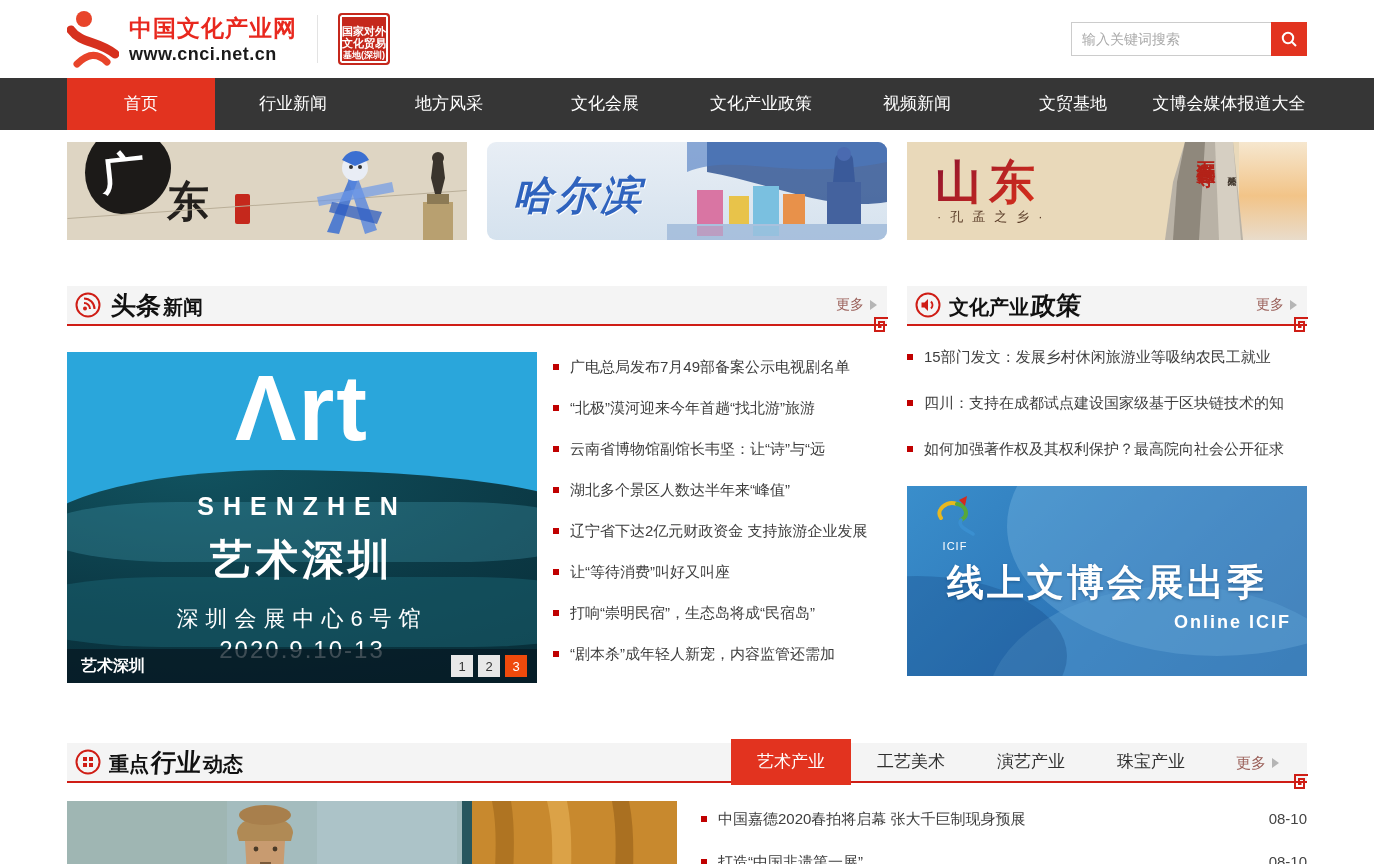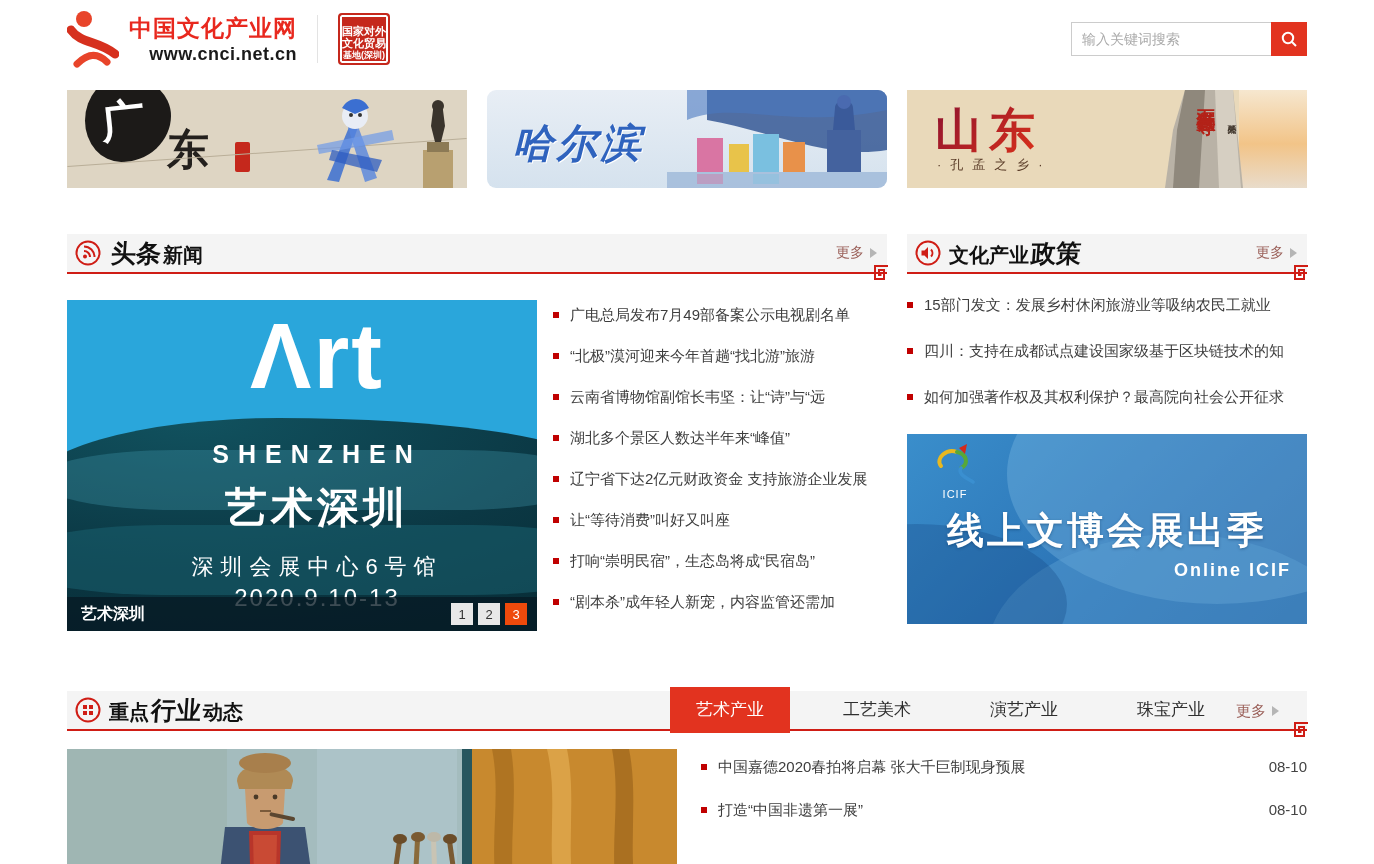--- a/index.html
+++ b/index.html
@@ -3,21 +3,21 @@
 <meta charset="utf-8">
 <style>
   * { margin:0; padding:0; box-sizing:border-box; }
   html,body { width:1374px; height:864px; overflow:hidden; background:#fff;
               font-family:"Liberation Sans", sans-serif; }
   .shell { width:1374px; height:864px; position:relative; background:#fff; }
   .inner { width:1240px; margin:0 auto; }
 
   
   .header { height:78px; display:flex; align-items:center; }
-  .logo-wrap { display:flex; align-items:center; gap:10px;text-align:right; }
+  .logo-wrap { display:flex; align-items:center; gap:10px; }
   .logo-mark { width:52px; height:58px; flex:0 0 auto; }
   .logo-text .cn { color:#e8281e; font-size:23px; font-weight:bold; letter-spacing:1px; }
   .logo-text .en { color:#1a1a1a; font-size:18px; font-weight:bold; letter-spacing:.5px; }
   .head-divider { width:1px; height:48px; background:#e3e3e3; margin:0 20px; }
   .seal { width:52px; height:52px; background:#c5281c; border:2px solid #c5281c; border-radius:4px;
           box-shadow:inset 0 0 0 2px #fff; color:#fff; font-size:11px; font-weight:bold;
           display:flex; flex-direction:column; align-items:center; justify-content:center; line-height:12px;
           text-align:center; padding-top:10px; }
   .seal .micro { margin-top:3px; width:38px; height:5px; background:repeating-linear-gradient(90deg,#fff 0 2px,transparent 2px 4px); opacity:.85; }
   .base-block { margin-left:10px; }
@@ -69,21 +69,21 @@
   .sec-icon { width:26px; height:26px; margin-right:8px; flex:0 0 auto; }
   .sec-title { font-size:20px; color:#111; font-weight:bold; display:flex; align-items:baseline; }
   .sec-title .callig { font-family:"DejaVu Serif", serif; font-size:25px; font-weight:600; transform:skewX(-4deg); margin:0 2px; }
   .more { margin-left:auto; display:flex; align-items:center; gap:6px; cursor:pointer; }
   .more span { color:#9a5f58; font-size:14px; }
   .more .tri { width:0; height:0; border-left:7px solid #b5b5b5; border-top:5px solid transparent; border-bottom:5px solid transparent; }
   .ornament { position:absolute; right:-2px; bottom:-9px; }
 
   
   .headline-body { display:flex; margin-top:26px; }
-  .feature { width:470px; height:331px; position:relative; overflow:hidden; cursor:pointer; background:#2aa6db; flex:0 0 auto;padding-left:15px; }
+  .feature { width:470px; height:331px; position:relative; overflow:hidden; cursor:pointer; background:#2aa6db; flex:0 0 auto; }
   .feature .sea { position:absolute; left:-40px; top:118px; width:560px; height:260px;
                   background:radial-gradient(120% 100% at 30% 0%, #11525f 0%, #0b3844 55%, #072b35 100%);
                   border-radius:45% 55% 0 0/28% 18% 0 0; }
   .feature .wave1 { position:absolute; left:-30px; top:150px; width:560px; height:60px; background:rgba(64,150,168,.35); border-radius:50%/100%; }
   .feature .wave2 { position:absolute; left:-60px; top:225px; width:620px; height:70px; background:rgba(26,96,112,.55); border-radius:50%/100%; }
   .feature .ftxt { position:absolute; width:100%; text-align:center; color:#fff; }
   .f-art { top:10px; font-size:92px; font-weight:bold; line-height:1; letter-spacing:2px; }
   .f-shz { top:140px; font-size:25px; font-weight:bold; letter-spacing:9px; }
   .f-cn  { top:180px; font-size:42px; font-weight:bold; letter-spacing:4px; }
   .f-venue { top:252px; font-size:22px; letter-spacing:7px; }
@@ -111,21 +111,21 @@
   .icif .sw3 { position:absolute; left:-140px; bottom:-60px; width:300px; height:160px; background:rgba(20,70,130,.30); border-radius:50%; }
   .icif-logo { position:absolute; left:18px; top:10px; width:60px; height:58px; text-align:center; }
   .icif-logo .lbl { color:#fff; font-size:11px; letter-spacing:1px; }
   .icif-title { position:absolute; left:0; top:72px; width:100%; text-align:center; color:#fff; font-size:37px; font-weight:bold; letter-spacing:3px; text-shadow:0 1px 3px rgba(0,40,80,.4); }
   .icif-sub { position:absolute; right:16px; top:126px; color:#fff; font-size:18px; font-weight:bold; letter-spacing:2px; }
 
   
   .industry { margin-top:60px; }
   .ind-head { height:40px; background:#f4f4f4; border-bottom:2px solid #cf1d15; position:relative;
               display:flex; align-items:center; padding:0 10px 0 8px; }
-  .tabs { position:absolute; right:76px; top:-4px; height:46px; display:flex; align-items:flex-start;gap:27px; }
+  .tabs { position:absolute; right:96px; top:-4px; height:46px; display:flex; align-items:flex-start; }
   .tab { font-size:17px; color:#2e2e2e; line-height:46px; padding:0 26px; cursor:pointer; white-space:nowrap; }
   .tab.active { background:#e2331f; color:#fff; font-weight:normal; }
   .ind-more { position:absolute; right:28px; top:0; height:40px; display:flex; align-items:center; gap:6px; cursor:pointer; }
   .ind-more span { color:#9a5f58; font-size:15px; }
   .ind-more .tri { width:0; height:0; border-left:7px solid #b5b5b5; border-top:5px solid transparent; border-bottom:5px solid transparent; }
 
   .ind-body { display:flex; margin-top:18px; }
   .painting { width:610px; height:150px; position:relative; overflow:hidden; flex:0 0 auto; cursor:pointer; background:#a9bfc1; }
   .ind-list { flex:1; padding-left:24px; margin-top:-4px; }
   .ind-list li { list-style:none; position:relative; padding-left:17px; font-size:15px; color:#3d3d3d; line-height:43px;
@@ -163,20 +163,32 @@
         <button class="search-btn">
           <svg width="20" height="20" viewBox="0 0 20 20">
             <circle cx="9" cy="9" r="5.2" fill="none" stroke="#fff" stroke-width="2"></circle>
             <line x1="13" y1="13" x2="17" y2="17" stroke="#fff" stroke-width="2"></line>
           </svg>
         </button>
       </div>
     </div>
   </div>
 
+  <div class="nav">
+    <div class="nav-inner">
+      <div class="nav-item active">首页</div>
+      <div class="nav-item">行业新闻</div>
+      <div class="nav-item">地方风采</div>
+      <div class="nav-item">文化会展</div>
+      <div class="nav-item">文化产业政策</div>
+      <div class="nav-item">视频新闻</div>
+      <div class="nav-item">文贸基地</div>
+      <div class="nav-item">文博会媒体报道大全</div>
+    </div>
+  </div>
 
   <div class="inner">
     <div class="banner-row">
 
       <div class="banner b-gd">
         <div class="ink"></div>
         <div class="gchar">广</div>
         <div class="dchar">东</div>
         <div class="mini-seal"></div>
         <div class="thread"></div>

